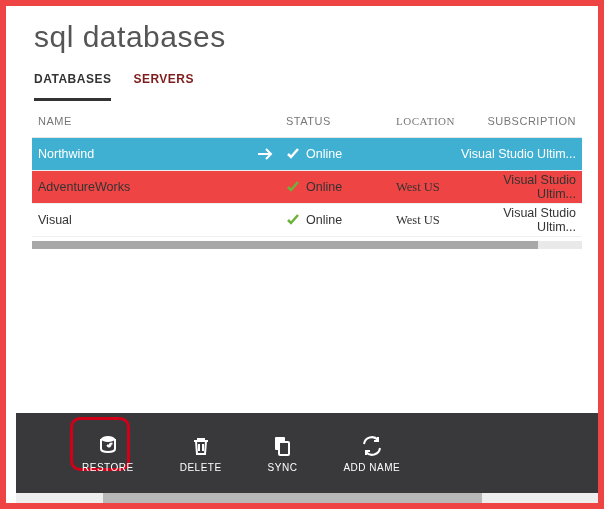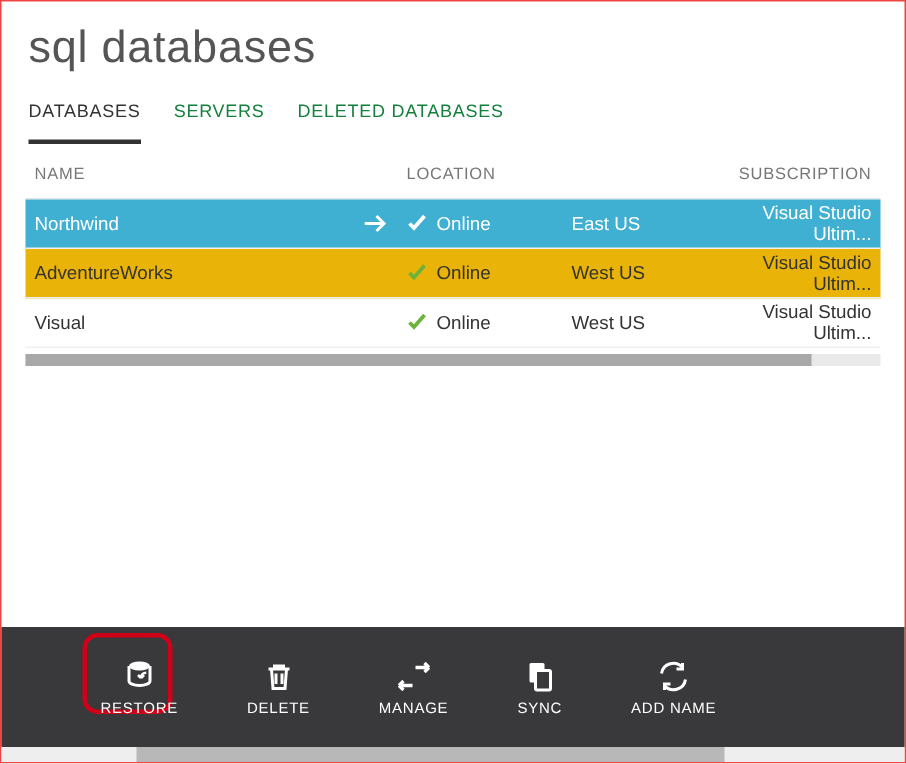--- a/index.html
+++ b/index.html
@@ -1,30 +1,30 @@
 <!DOCTYPE html>
 <html><head>
 <meta charset="utf-8">
 <style>
   * { box-sizing: border-box; margin: 0; padding: 0; }
   html, body { width: 604px; height: 509px; overflow: hidden; font-family: "Segoe UI Light", "Segoe UI", Arial, sans-serif; background: #fff; color: #333; }
-  .page { display: flex; flex-direction: column; height: 509px; border: 1px solid #ef4444; }
+  .page { display: flex; flex-direction: column; height: 509px; border: 6px solid #ef4444; padding-left: 10px; }
   .title { font-size: 30px; font-weight: 200; color: #555; padding: 14px 16px 8px 18px; letter-spacing: 0.5px; }
   .tabs { display: flex; gap: 22px; padding: 10px 18px 0 18px; font-size: 12px; letter-spacing: 0.5px; }
-  .tab { color: #15803d; padding-bottom: 12px; cursor: pointer; font-weight: 400; }
-  .tab.active { color: #333; border-bottom: 3px solid #333; font-weight: 400; }
+  .tab { color: #7f1d1d; padding-bottom: 12px; cursor: pointer; font-weight: 700; }
+  .tab.active { color: #333; border-bottom: 3px solid #333; font-weight: 700; }
   .table { margin: 0 16px; }
   .thead { display: flex; font-size: 11px; color: #777; letter-spacing: 0.5px; padding: 14px 6px 10px 6px; border-bottom: 1px solid #e5e5e5; }
   .col-name { width: 248px; }
   .col-status { width: 110px; }
-  .col-location { width: 91px; }
+  .col-location { width: 91px; font-family: Liberation Serif, serif; }
   .col-sub { flex: 1; text-align: right; }
   .row { display: flex; align-items: center; font-size: 12.5px; height: 33px; padding: 0 6px; border-bottom: 1px solid #f0f0f0; }
   .row.selected { background: #3fb0d1; color: #fff; }
-  .row.alt { background: #eab308; }
+  .row.alt { background: #ef4444; }
   .row .col-name { display: flex; align-items: center; justify-content: space-between; padding-right: 12px; }
   .arrow { display: none; }
   .row.selected .arrow { display: inline-flex; }
   .check { display: inline-flex; width: 14px; height: 14px; margin-right: 6px; vertical-align: middle; }
   .status-cell { display: flex; align-items: flex-end; }
   .scrollbar { margin: 4px 16px 0 16px; height: 8px; background: #e9e9e9; position: relative; }
   .scrollbar .thumb { position: absolute; left: 0; top: 0; height: 100%; width: 92%; background: #a8a8a8; }
   .spacer { flex: 1; }
   .cmdbar { background: #39393b; height: 80px; display: flex; align-items: center; padding-left: 66px; gap: 46px; color: #fff; margin: 0; position: relative; }
   .cmd { display: flex; flex-direction: column; align-items: center; gap: 4px; font-size: 10px; letter-spacing: 0.5px; cursor: pointer; }
@@ -37,26 +37,26 @@
 </head>
 <body>
 
 <div class="page">
 
   <div class="title">sql databases</div>
 
   <div class="tabs">
     <div class="tab active">DATABASES</div>
     <div class="tab">SERVERS</div>
-    <div class="tab">DELETED DATABASES</div>
   </div>
 
   <div class="table">
     <div class="thead">
       <div class="col-name">NAME</div>
+      <div class="col-status">STATUS</div>
       <div class="col-location">LOCATION</div>
       <div class="col-sub">SUBSCRIPTION</div>
     </div>
 
     <div class="row selected">
       <div class="col-name">
         <span>Northwind</span>
         <span class="arrow">
           <svg width="16" height="12" viewBox="0 0 16 12">
               <path d="M0 6h12M8 1l5 5-5 5" stroke="#fff" stroke-width="2" fill="none"></path>
@@ -64,21 +64,20 @@
         </span>
       </div>
       <div class="col-status status-cell">
         <span class="check">
           <svg width="14" height="14" viewBox="0 0 14 14">
               <path d="M2 7l3 3 7-8" stroke="#fff" stroke-width="2.5" fill="none"></path>
             </svg>
         </span>
         <span>Online</span>
       </div>
-      <div class="col-location">East US</div>
       <div class="col-sub">Visual Studio Ultim...</div>
     </div>
 
     <div class="row alt">
       <div class="col-name">
         <span>AdventureWorks</span>
       </div>
       <div class="col-status status-cell">
         <span class="check">
           <svg width="14" height="14" viewBox="0 0 14 14">
@@ -131,29 +130,20 @@
     <div class="cmd">
       <span>
         <svg width="24" height="24" viewBox="0 0 24 24" fill="none" stroke="#fff" stroke-width="2">
           <path d="M5 7h14M9 7V5h6v2M7 7l1 13h8l1-13"></path>
           <path d="M10 10v7M14 10v7"></path>
         </svg>
       </span>
       <span>DELETE</span>
     </div>
 
-    <div class="cmd">
-      <span>
-        <svg width="26" height="24" viewBox="0 0 26 24" fill="none" stroke="#fff" stroke-width="2.2">
-          <path d="M14 6h9M23 6l-3-3m3 3l-3 3"></path>
-          <path d="M12 18H3M3 18l3-3m-3 3l3 3"></path>
-        </svg>
-      </span>
-      <span>MANAGE</span>
-    </div>
 
     <div class="cmd">
       <span>
         <svg width="24" height="24" viewBox="0 0 24 24" fill="#fff">
           <rect x="5" y="3" width="10" height="13" rx="1"></rect>
           <rect x="9" y="8" width="10" height="13" rx="1" fill="#39393b" stroke="#fff" stroke-width="2"></rect>
         </svg>
       </span>
       <span>SYNC</span>
     </div>

